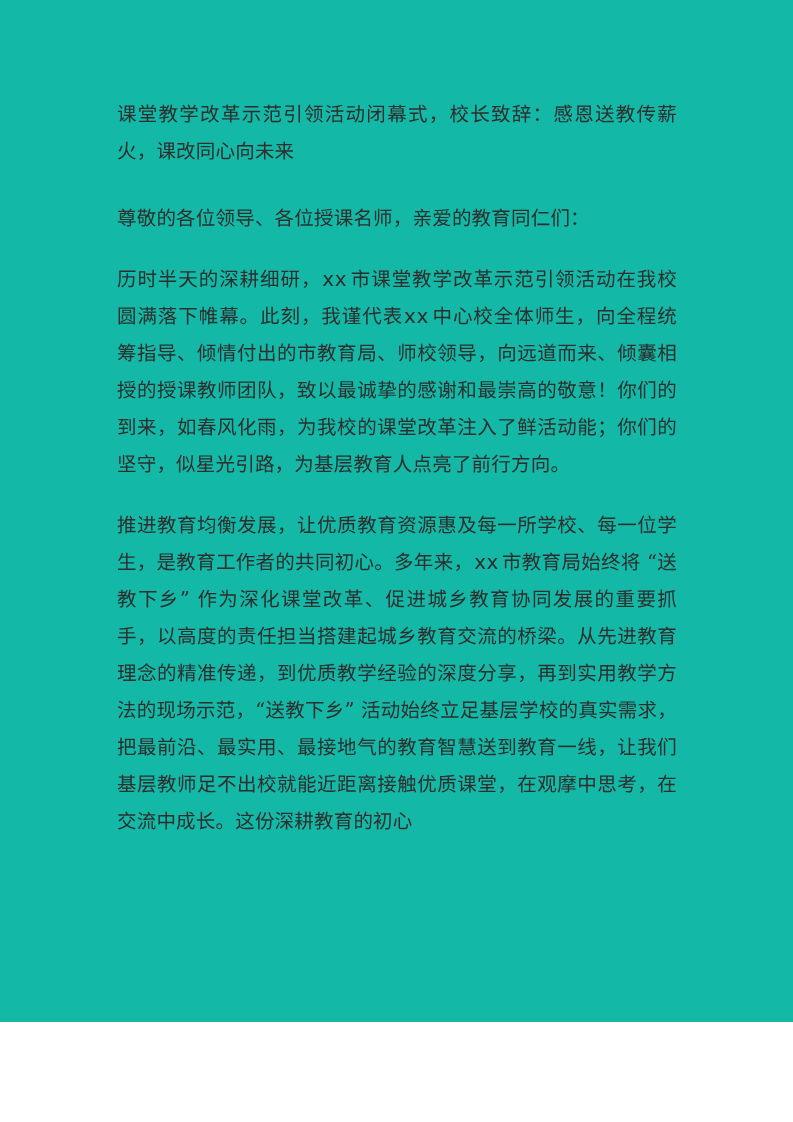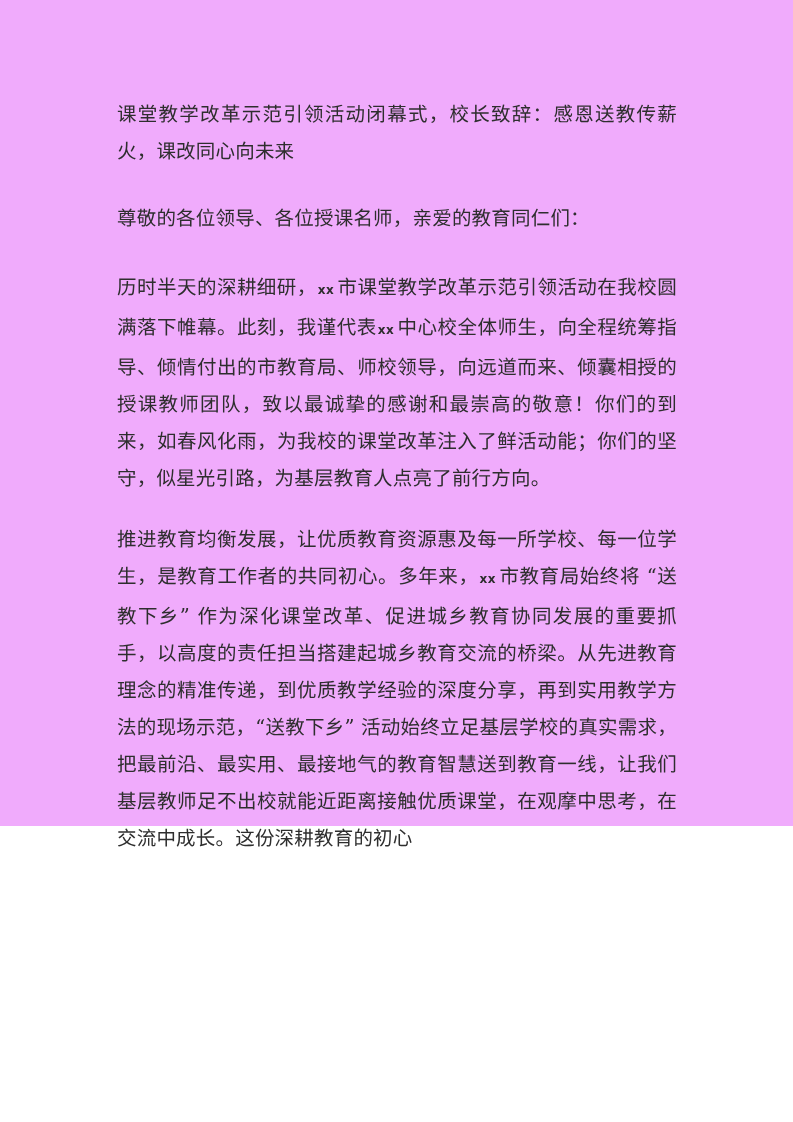--- a/index.html
+++ b/index.html
@@ -11,22 +11,22 @@
   body {
     width: 793px;
     height: 1122px;
     overflow: hidden;
     font-family: "DejaVu Serif", "Liberation Serif", serif;
     color: #2b2b2b;
   }
   #page {
     position: relative;
     width: 793px;
-    height: 826px;
-    background: #f0abfc;
+    height: 1022px;
+    background: #14b8a6;
     box-sizing: border-box;
   }
   #doc-body {
     position: absolute;
     left: 117px;
     top: 96px;
     width: 560px;
   }
   .para {
     margin: 0 0 26px 0;
@@ -34,28 +34,28 @@
     line-height: 37px;
     text-align: justify;
     text-justify: inter-ideograph;
     color: #2e2e2e;
     letter-spacing: 0.2px;
     word-break: break-all;
     -webkit-font-smoothing: antialiased;
   }
   .para:last-child { margin-bottom: 0; }
   .para.title { margin-bottom: 30px; }
-  .para.salutation { margin-bottom: 32px; }
+  .para.salutation { margin-bottom: 24px; }
   .para.greeting { margin-bottom: 26px; }
   .para.body-para { margin-bottom: 24px; }
   
   .ph {
     font-family: "DejaVu Sans", "Liberation Sans", sans-serif;
-    font-weight: 700;
-    font-size: 12px;
+    font-weight: 400;
+    font-size: 20px;
     letter-spacing: 0.5px;
     padding: 0 3px 0 1px;
   }
 </style>
 </head>
 <body>
 
 <div id="page">
   <div id="doc-body">
 

